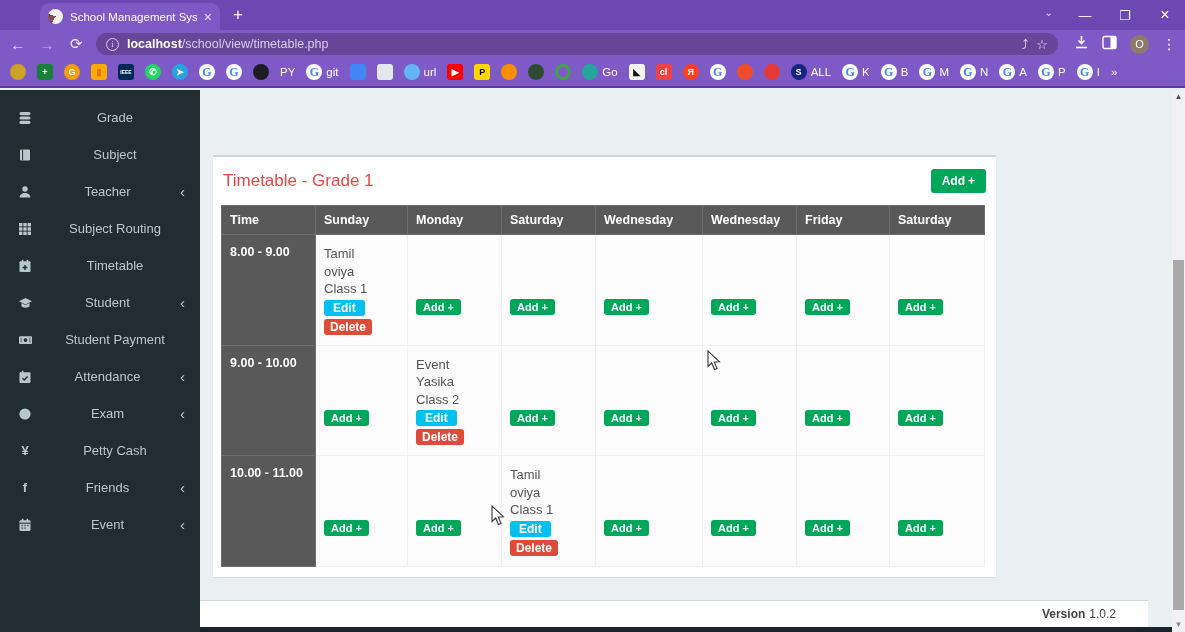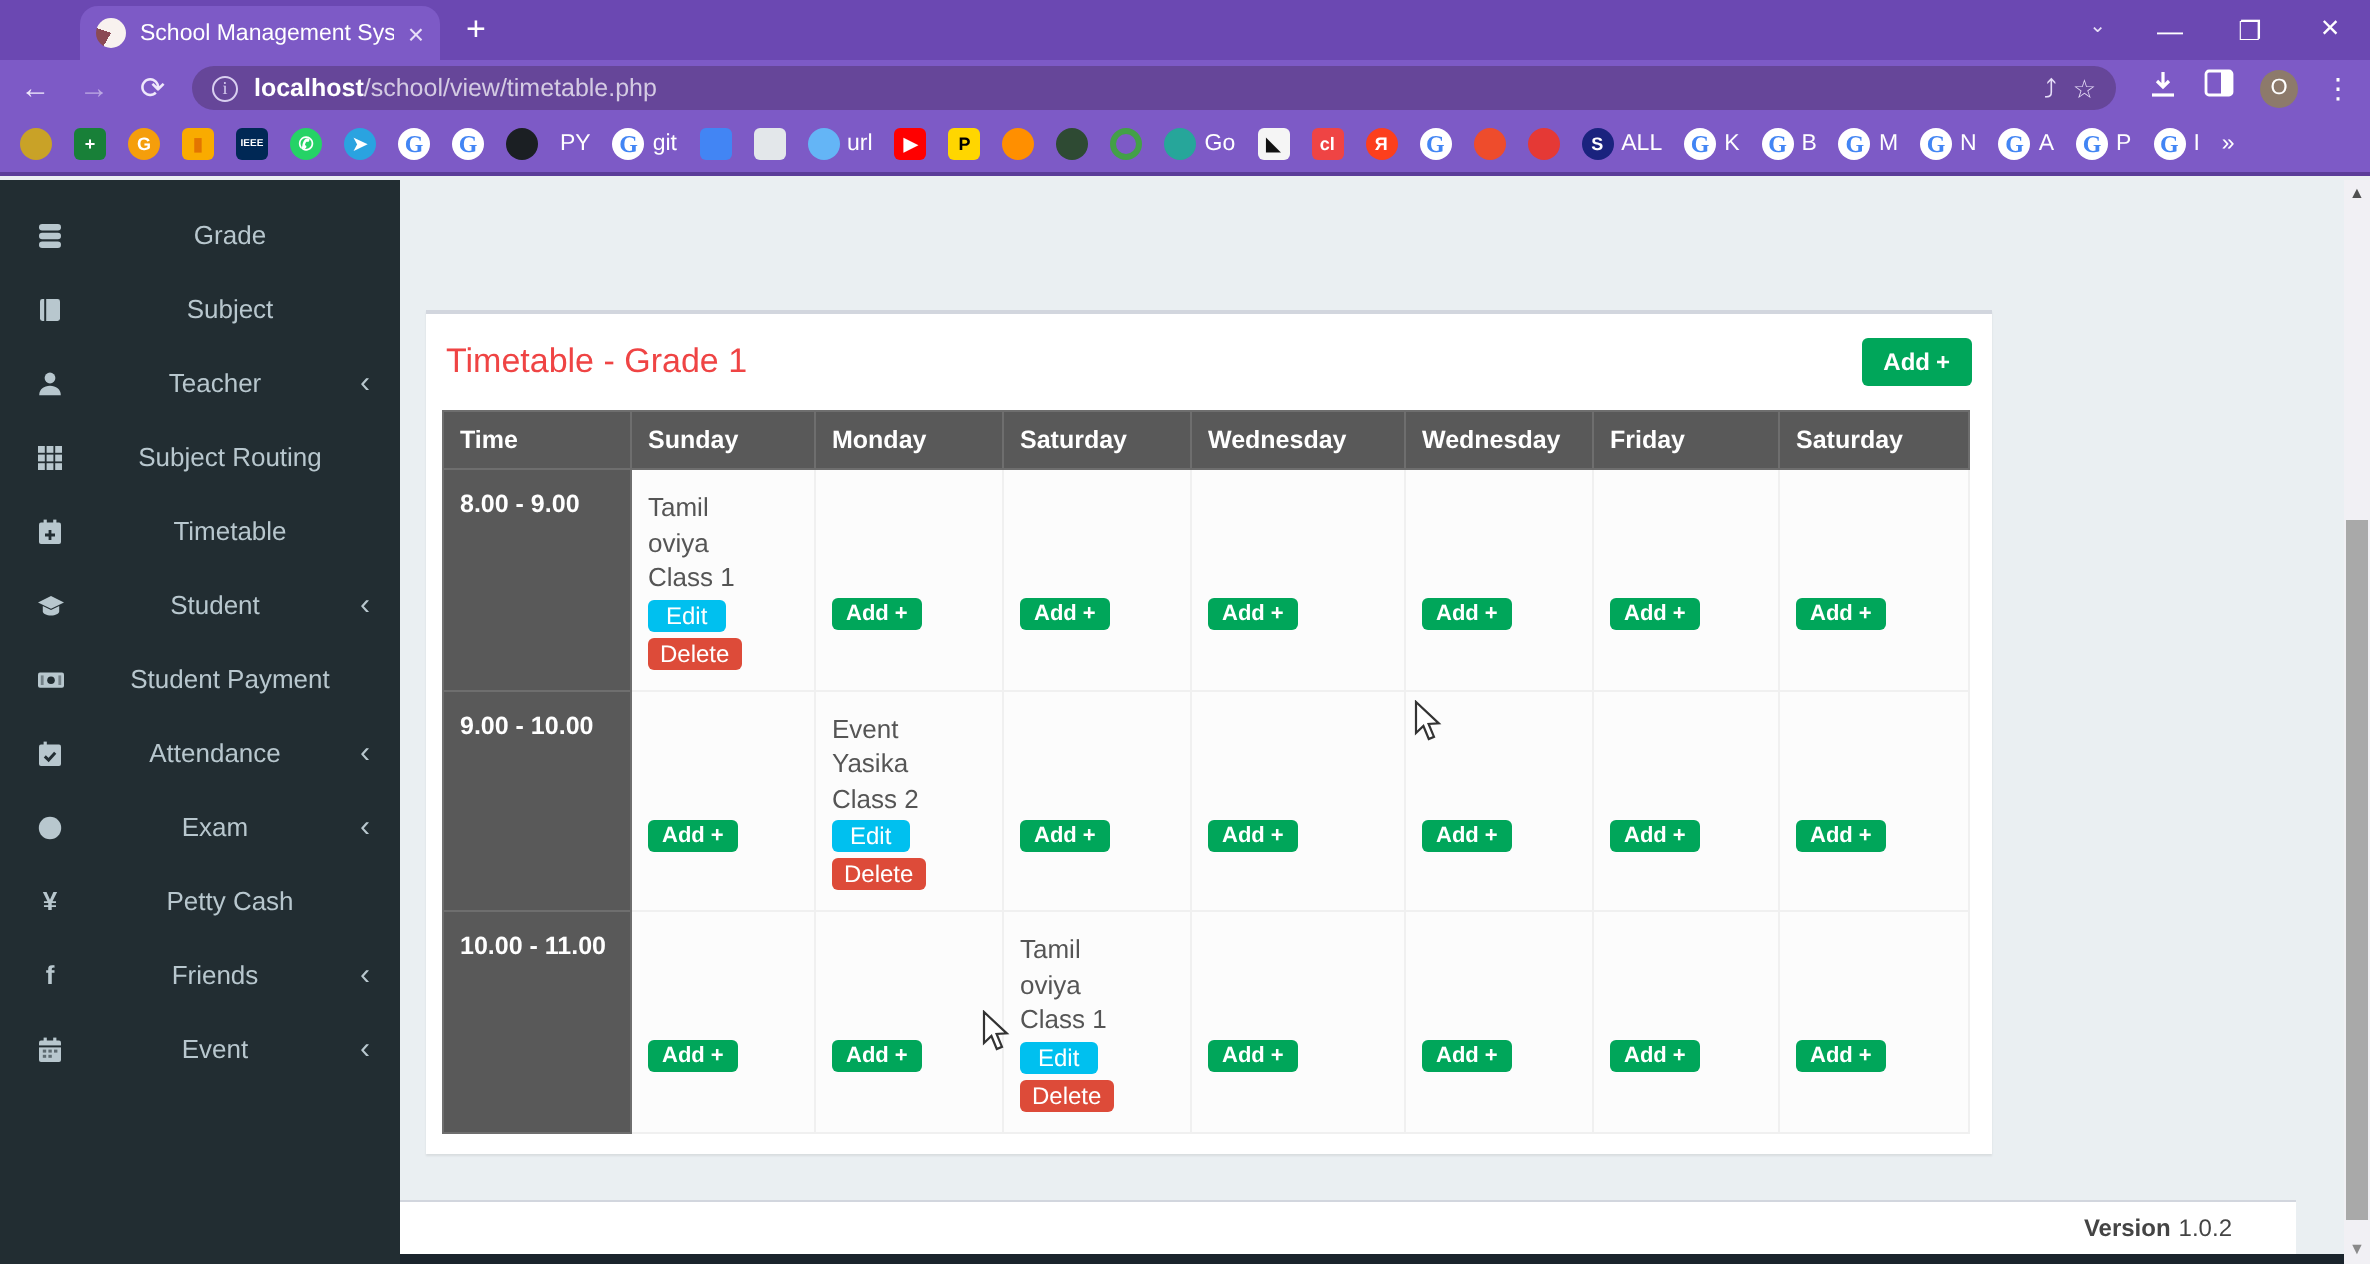--- a/index.html
+++ b/index.html
@@ -40,21 +40,21 @@
   .side-item { display:flex; align-items:center; padding:11px 15px; gap:10px; color:#b8c7ce; font-size:13px; cursor:pointer; }
   .sicon { width:20px; display:flex; justify-content:center; align-items:center; font-size:13px; font-weight:bold; color:#b8c7ce; }
   .sicon svg { display:block; }
   .slabel { flex:1;text-align:center; }
   .chev { font-size:15px; color:#b8c7ce; line-height:10px; }
 
   .main { position:absolute; top:90px; left:200px; width:972px; height:542px; background:#eaeff2; }
   .card { position:absolute; left:13px; top:65px; width:783px; background:#fff; border-top:2px solid #d2d6de; box-shadow:0 1px 1px rgba(0,0,0,.08); padding-bottom:10px; }
   .card-head { display:flex; align-items:center; justify-content:space-between; padding:12px 10px 12px 10px; }
   .page-title { font-size:17px; color:#ef4444; }
-  .btn { display:inline-block; border:none; border-radius:3px; color:#fff; cursor:pointer; font-family:"Liberation Sans",sans-serif; }
+  .btn { display:inline-block; border:none; border-radius:3px; color:#fff; cursor:pointer; font-family:"Liberation Sans",sans-serif;font-weight:bold; }
   .btn-add-lg { background:#00a65a; font-size:12px; font-weight:bold; padding:5px 11px; }
   .btn-add { background:#00a65a; font-size:11px; font-weight:bold; padding:2px 7px; }
   .btn-edit { background:#00c0ef; font-size:12px; padding:1px 9px; }
   .btn-del { background:#dd4b39; font-size:12px; padding:1px 6px; }
   .plus { font-weight:900; margin-left:3px; }
 
   table.tt { border-collapse:collapse; margin:0 8px; width:763px; table-layout:fixed; }
   .tt th { background:#595959; color:#fff; font-size:12.5px; font-weight:bold; text-align:left; padding:7px 8px; border:1px solid #6e6e6e; }
   .tt td { border:1px solid #f0f0f0; vertical-align:top; background:#fcfcfc; padding:10px 8px; height:106px; }
   .tt td.time { background:#595959; color:#fff; font-size:12.5px; font-weight:bold; border:1px solid #6e6e6e; }

